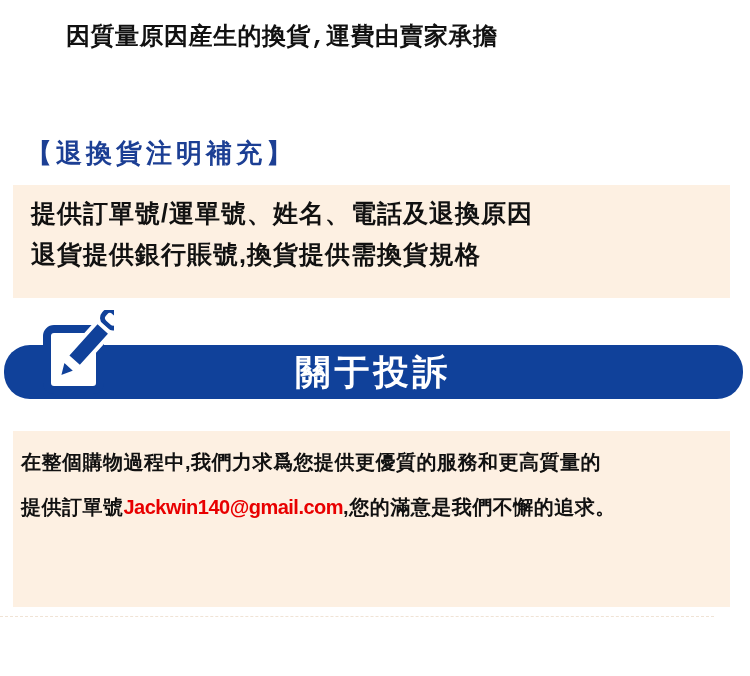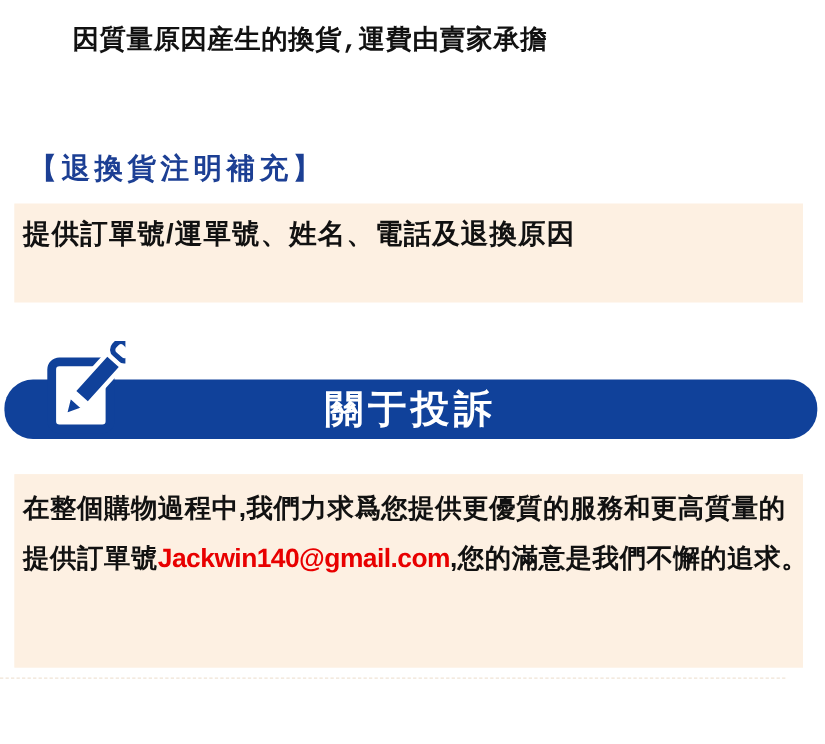--- a/index.html
+++ b/index.html
@@ -24,21 +24,21 @@
     color:var(--heading-blue,#1c3f94);
   }
 
   .panel {
     position:absolute; left:13px; width:717px;
     background:var(--panel-beige,#fdf0e2);
     box-sizing:border-box;
   }
   .panel p { margin:0; white-space:nowrap; }
 
-  .panel-supplement { top:185px; height:90px; padding:8px 0 0 8px; }
+  .panel-supplement { top:185px; height:113px; padding:8px 0 0 18px; }
   .panel-supplement p { font-size:25px; line-height:41px; letter-spacing:1px; }
 
   .banner {
     position:absolute; left:4px; top:345px;
     width:739px; height:54px;
     background:var(--accent-blue,#10419a);
     border-radius:26px;
     display:flex; align-items:center; justify-content:center;text-align:center;
   }
   .banner-title {
@@ -46,21 +46,21 @@
   }
 
   .banner-icon {
     position:absolute; left:38px; top:310px;
     width:76px; height:88px;
     color:var(--accent-blue,#10419a);
   }
   .banner-icon svg { display:block; width:100%; height:100%; }
 
   .panel-complaint { top:431px; height:176px; padding:9px 0 0 8px; }
-  .panel-complaint p { font-size:24px; line-height:45px; letter-spacing:0.5px; }
+  .panel-complaint p { font-size:20px; line-height:45px; letter-spacing:0.5px; }
 
   .email-address {
     color:var(--email-red,#e80000);
     letter-spacing:-0.5px;
   }
 
   .bottom-rule {
     position:absolute; left:0; top:616px; width:714px; height:0;
     border-top:1px dashed #f0e3d5;
   }
@@ -70,20 +70,21 @@
 
 <div class="page">
 
   <p class="policy-line policy-line-1">因質量原因産生的換貨,運費由賣家承擔</p>
 
 
   <h2 class="section-heading">【退換貨注明補充】</h2>
 
   <div class="panel panel-supplement">
     <p>提供訂單號/運單號、姓名、電話及退換原因</p>
+    <p>退貨提供銀行賬號,換貨提供需換貨規格</p>
   </div>
 
   <div class="banner">
     <span class="banner-title">關于投訴</span>
   </div>
 
   <div class="banner-icon">
     <svg viewBox="0 0 76 88" xmlns="http://www.w3.org/2000/svg" aria-hidden="true">
 
       <rect x="9" y="19" width="53" height="61" rx="7" fill="#ffffff" stroke="currentColor" stroke-width="8"></rect>

